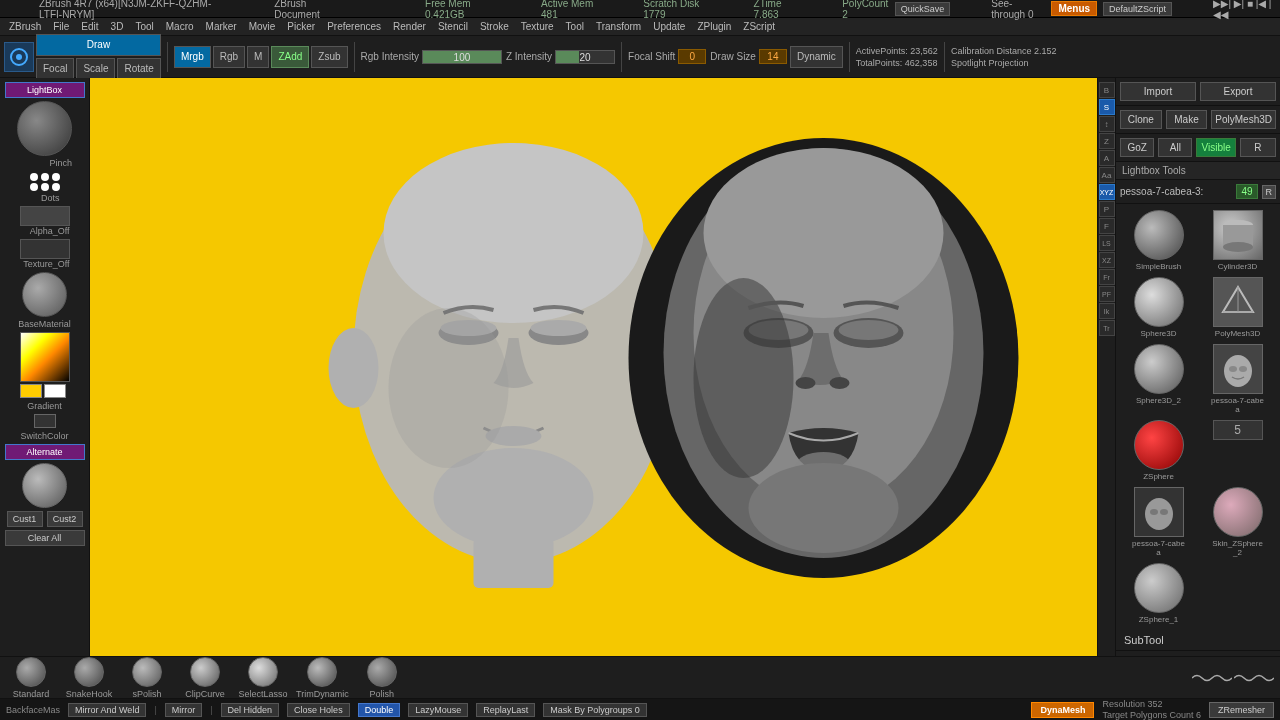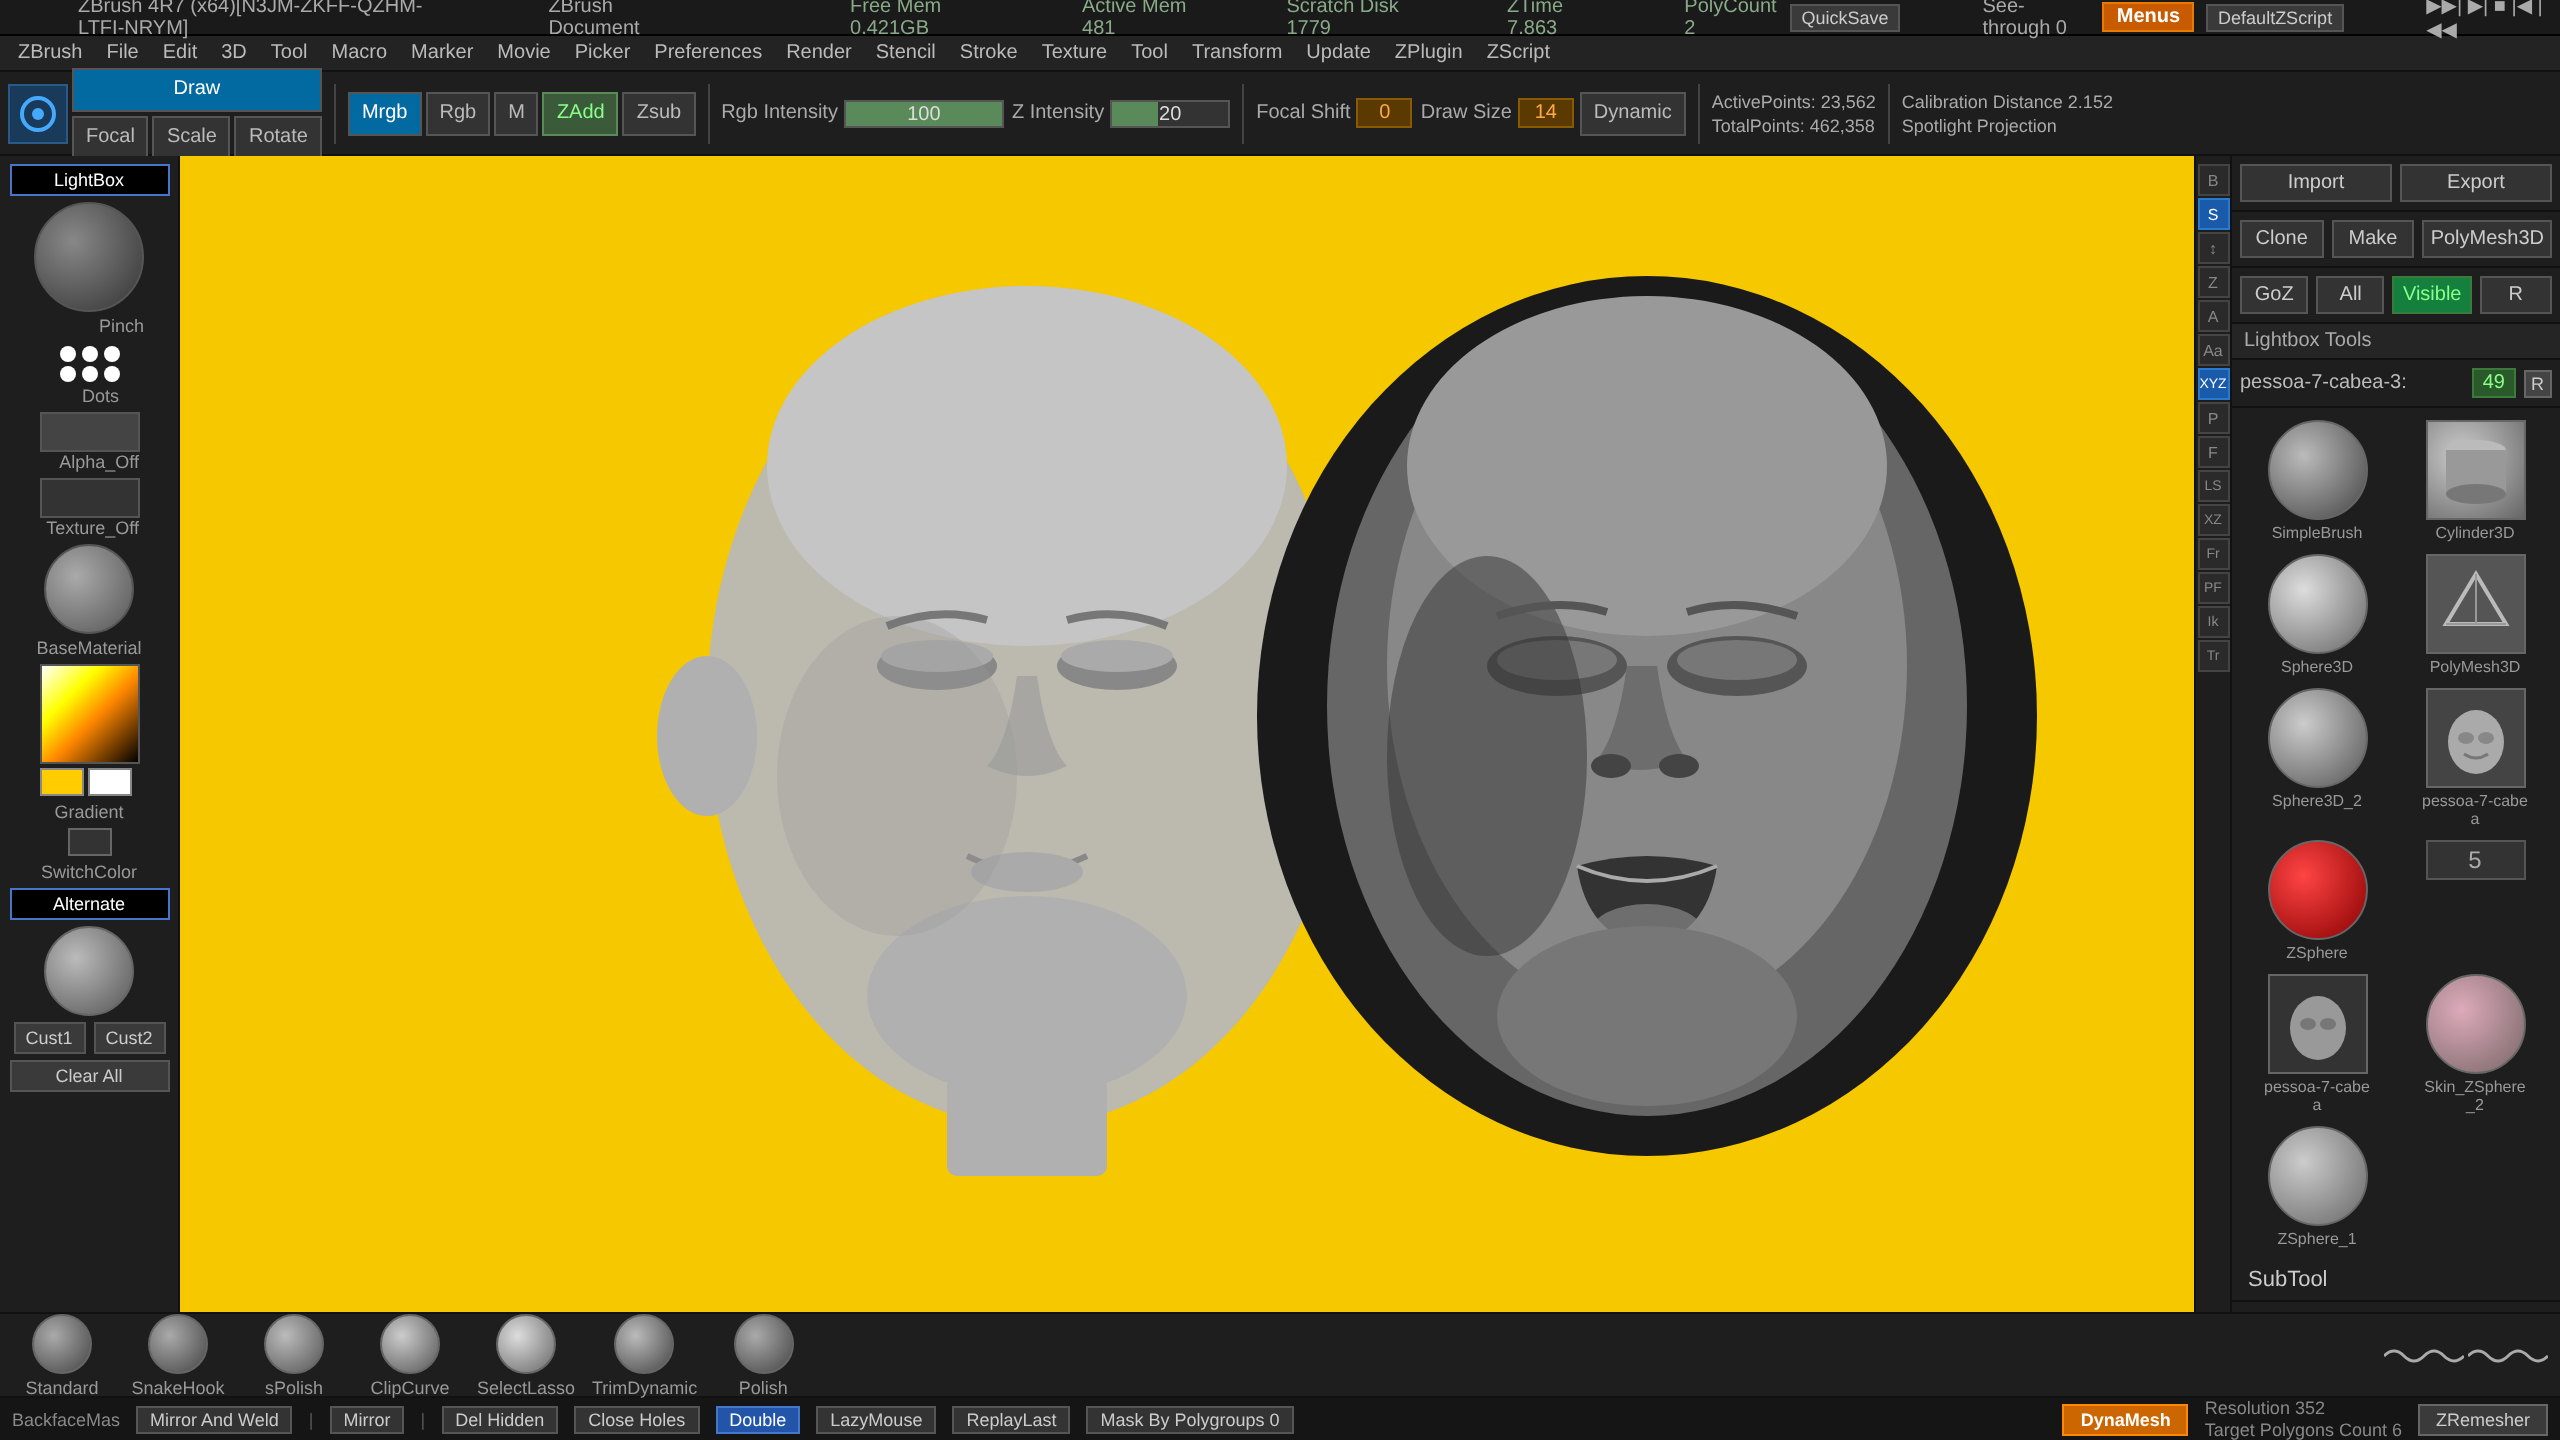--- a/index.html
+++ b/index.html
@@ -33,21 +33,21 @@
     
     #left-sidebar { width: 90px; background: #1e1e1e; border-right: 1px solid #111; display: flex; flex-direction: column; align-items: center; padding: 4px 2px; gap: 3px; overflow: hidden; }
     .ls-item { text-align: right; cursor: pointer; }
     .ls-circle { width: 55px; height: 55px; border-radius: 50%; background: radial-gradient(circle at 35% 35%, #888, #333); border: 1px solid #555; margin: 0 auto 2px; }
     .ls-label { font-size: 9px; color: #999; }
     .ls-dots { display: flex; gap: 3px; justify-content: center; margin: 2px 0; }
     .ls-dot { width: 8px; height: 8px; border-radius: 50%; background: #fff; }
     .ls-color-block { width: 50px; height: 20px; border: 1px solid #555; margin: 0 auto; }
     .ls-small-circle { width: 45px; height: 45px; border-radius: 50%; background: radial-gradient(circle at 35% 35%, #aaa, #555); border: 1px solid #555; margin: 0 auto 2px; }
     .ls-btn { background: #3a3a3a; border: 1px solid #555; font-size: 9px; color: #ccc; padding: 2px 4px; cursor: pointer; width: 80px; text-align: center; }
-    .ls-btn-blue { background: #000000; border: 1px solid #4477cc; font-size: 9px; color: #fff; padding: 2px 4px; cursor: pointer; width: 80px; text-align: center; }
+    .ls-btn-blue { background: #701a75; border: 1px solid #4477cc; font-size: 9px; color: #fff; padding: 2px 4px; cursor: pointer; width: 80px; text-align: center; }
 
     
     #canvas-area { flex: 1; background: #f5c800; position: relative; overflow: hidden; }
 
     
     #far-right { width: 165px; background: #1e1e1e; border-left: 1px solid #111; display: flex; flex-direction: column; overflow-y: auto; }
     #far-right::-webkit-scrollbar { width: 6px; }
     #far-right::-webkit-scrollbar-track { background: #111; }
     #far-right::-webkit-scrollbar-thumb { background: #444; }
     .fr-top { padding: 4px; display: flex; align-items: center; gap: 4px; border-bottom: 1px solid #111; }

